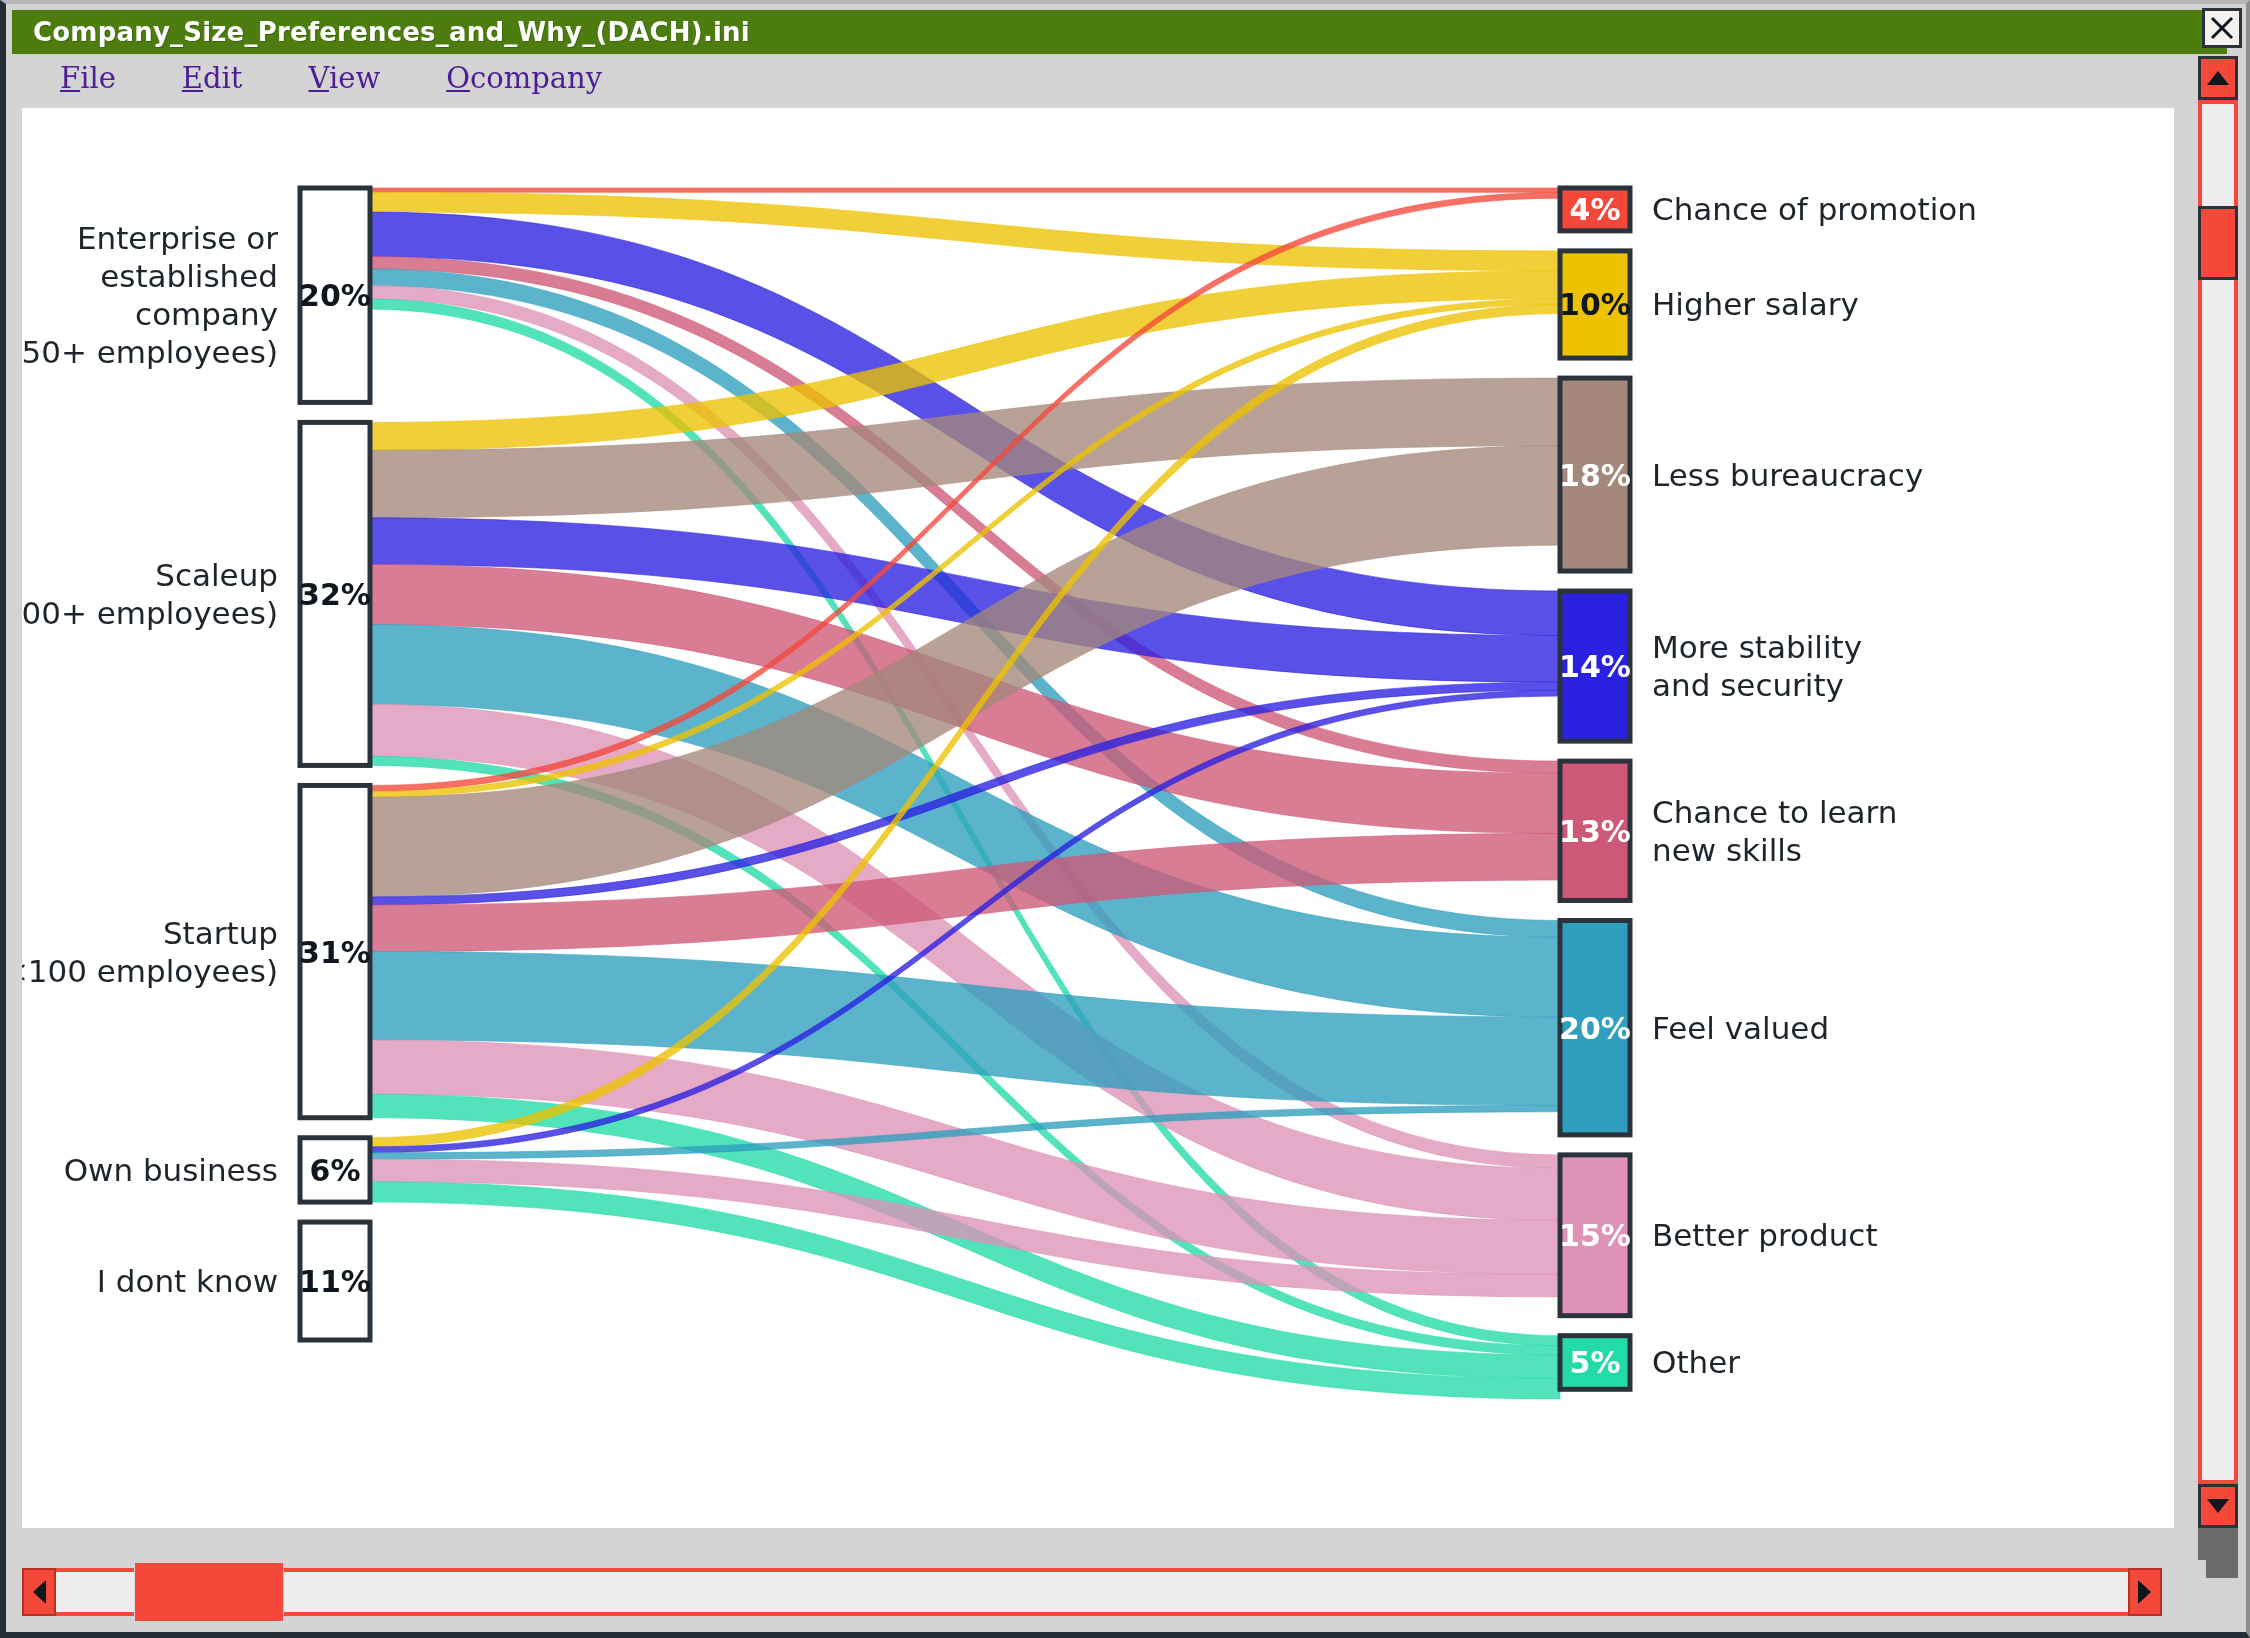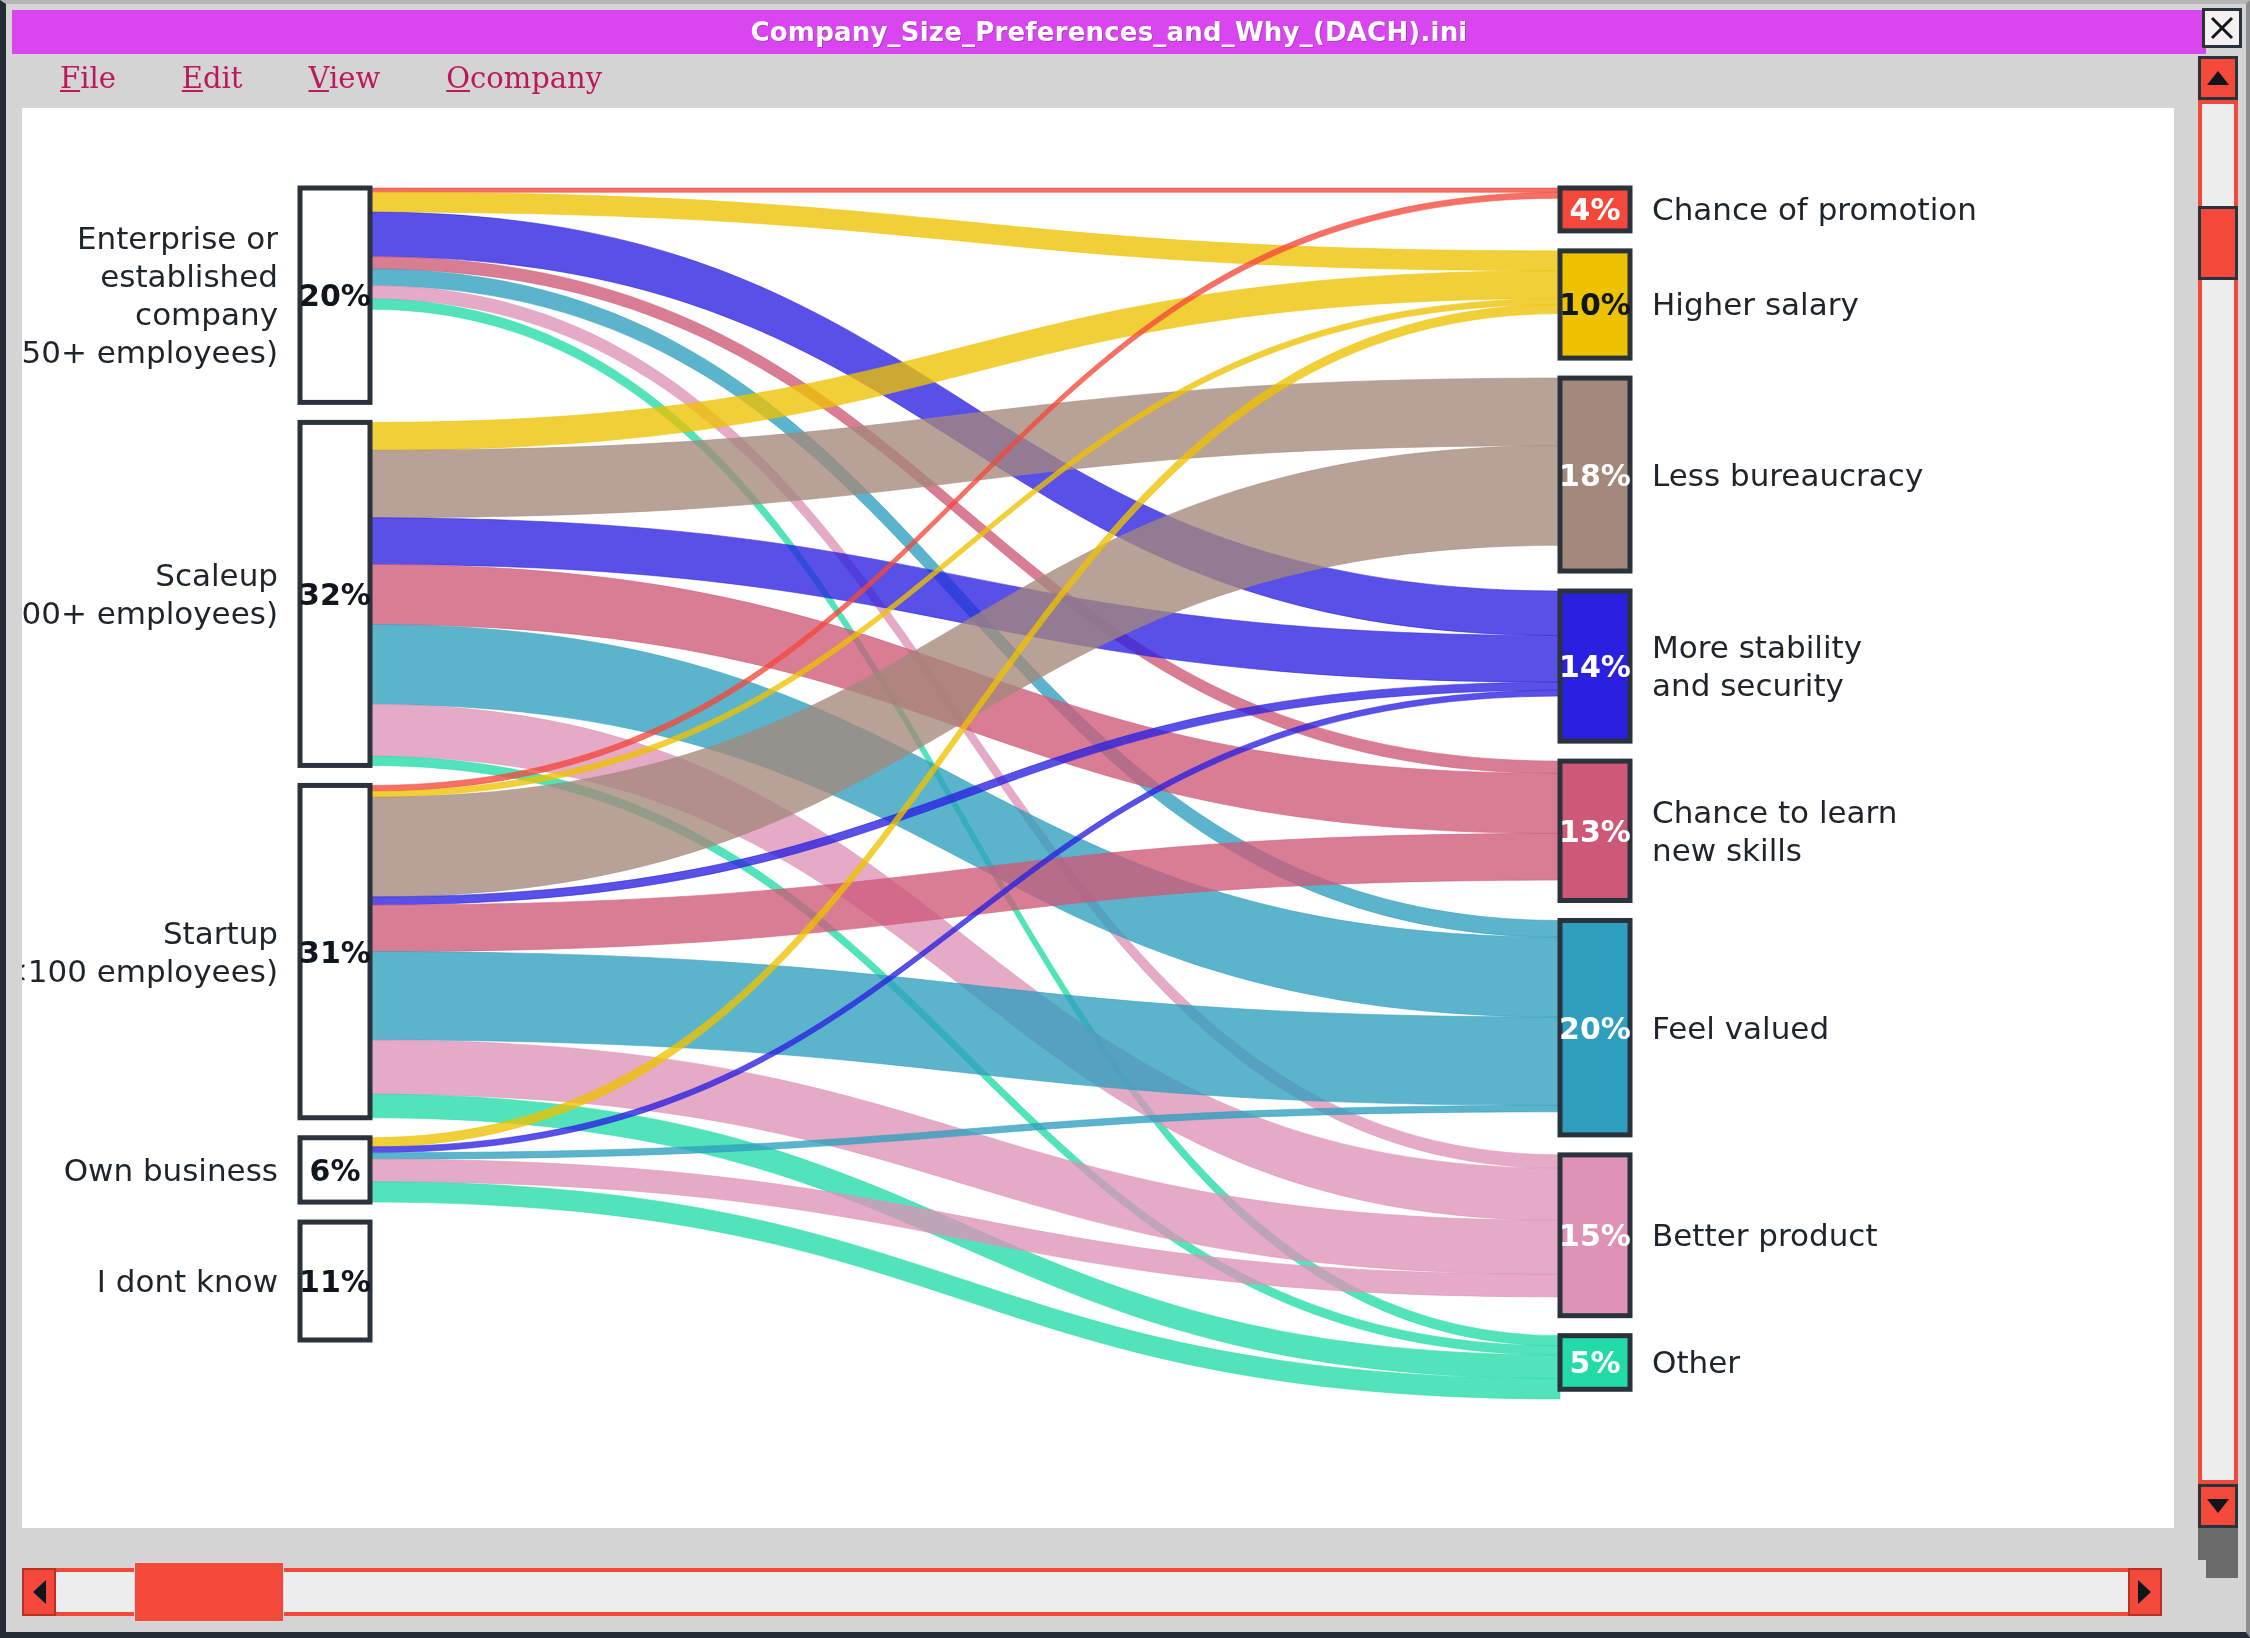--- a/index.html
+++ b/index.html
@@ -7,40 +7,40 @@
   .app{
     position:relative;width:2250px;height:1638px;
     background:#d4d4d4;box-sizing:border-box;
     border-left:6px solid #242c36;border-top:4px solid #b6b6b6;
     border-right:4px solid #8e8e8e;border-bottom:6px solid #242c36;
     overflow:hidden;
   }
   
   .titlebar{
     position:absolute;left:6px;top:6px;width:2194px;height:44px;
-    background:#d946ef;display:flex;align-items:center;justify-content:center;
+    background:#4d7c0f;display:flex;align-items:center;padding-left:21px;
   }
   .titlebar .ttl{
     color:#ffffff;font-family:"DejaVu Sans",sans-serif;
     font-size:26px;font-weight:bold;letter-spacing:.2px;white-space:nowrap;
     text-shadow:1px 1px 0 rgba(0,0,0,.18);
   }
   .closebtn{
     position:absolute;right:4px;top:4px;width:40px;height:40px;
     background:#f4f1ef;border:3px solid #2a323c;box-sizing:border-box;
     display:flex;align-items:center;justify-content:center;cursor:pointer;
   }
   .closebtn svg{display:block;}
   
   .menubar{
     position:absolute;left:6px;top:50px;width:2194px;height:48px;
     background:#d4d4d4;display:flex;align-items:center;padding-left:48px;box-sizing:border-box;
   }
   .menuitem{
-    font-family:"DejaVu Serif",serif;font-size:29px;color:#be185d;
+    font-family:"DejaVu Serif",serif;font-size:29px;color:#4c1d95;
     margin-right:66px;cursor:pointer;white-space:nowrap;
   }
   .menuitem u{text-decoration:underline;}
   
   .canvas{
     position:absolute;left:16px;top:104px;width:2152px;height:1420px;
     background:#ffffff;overflow:hidden;
   }
   .canvas svg{display:block;}
   

